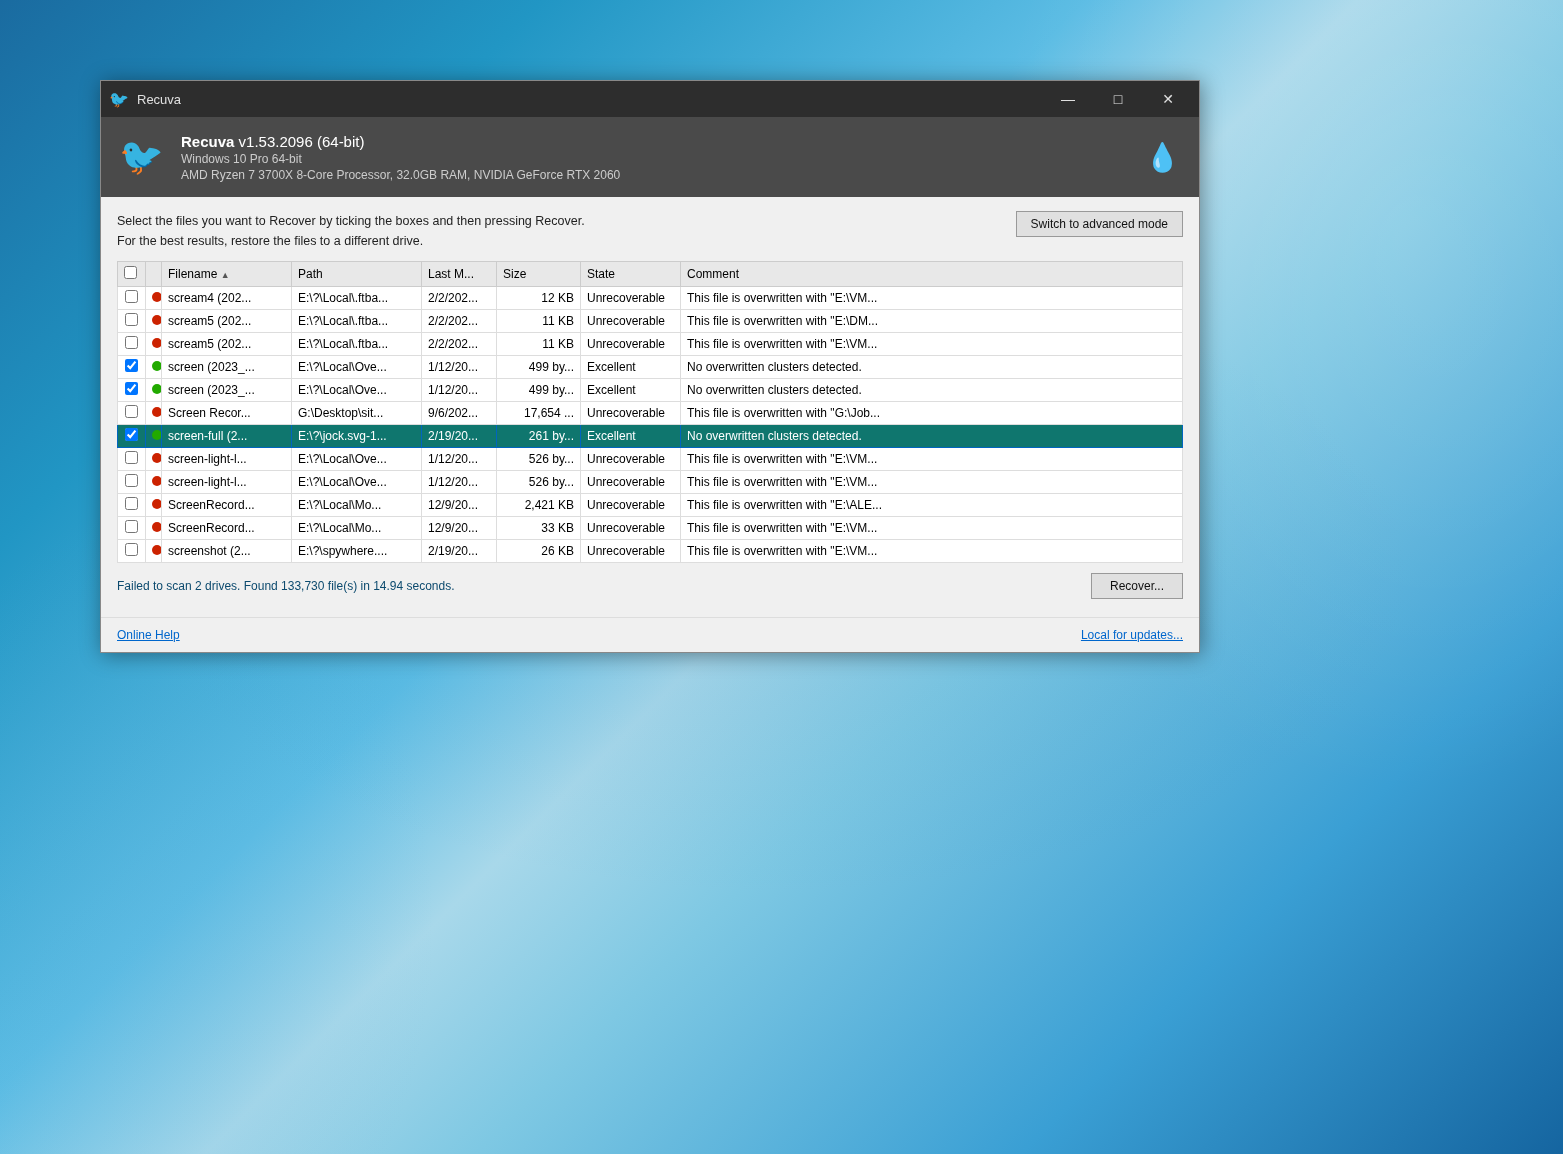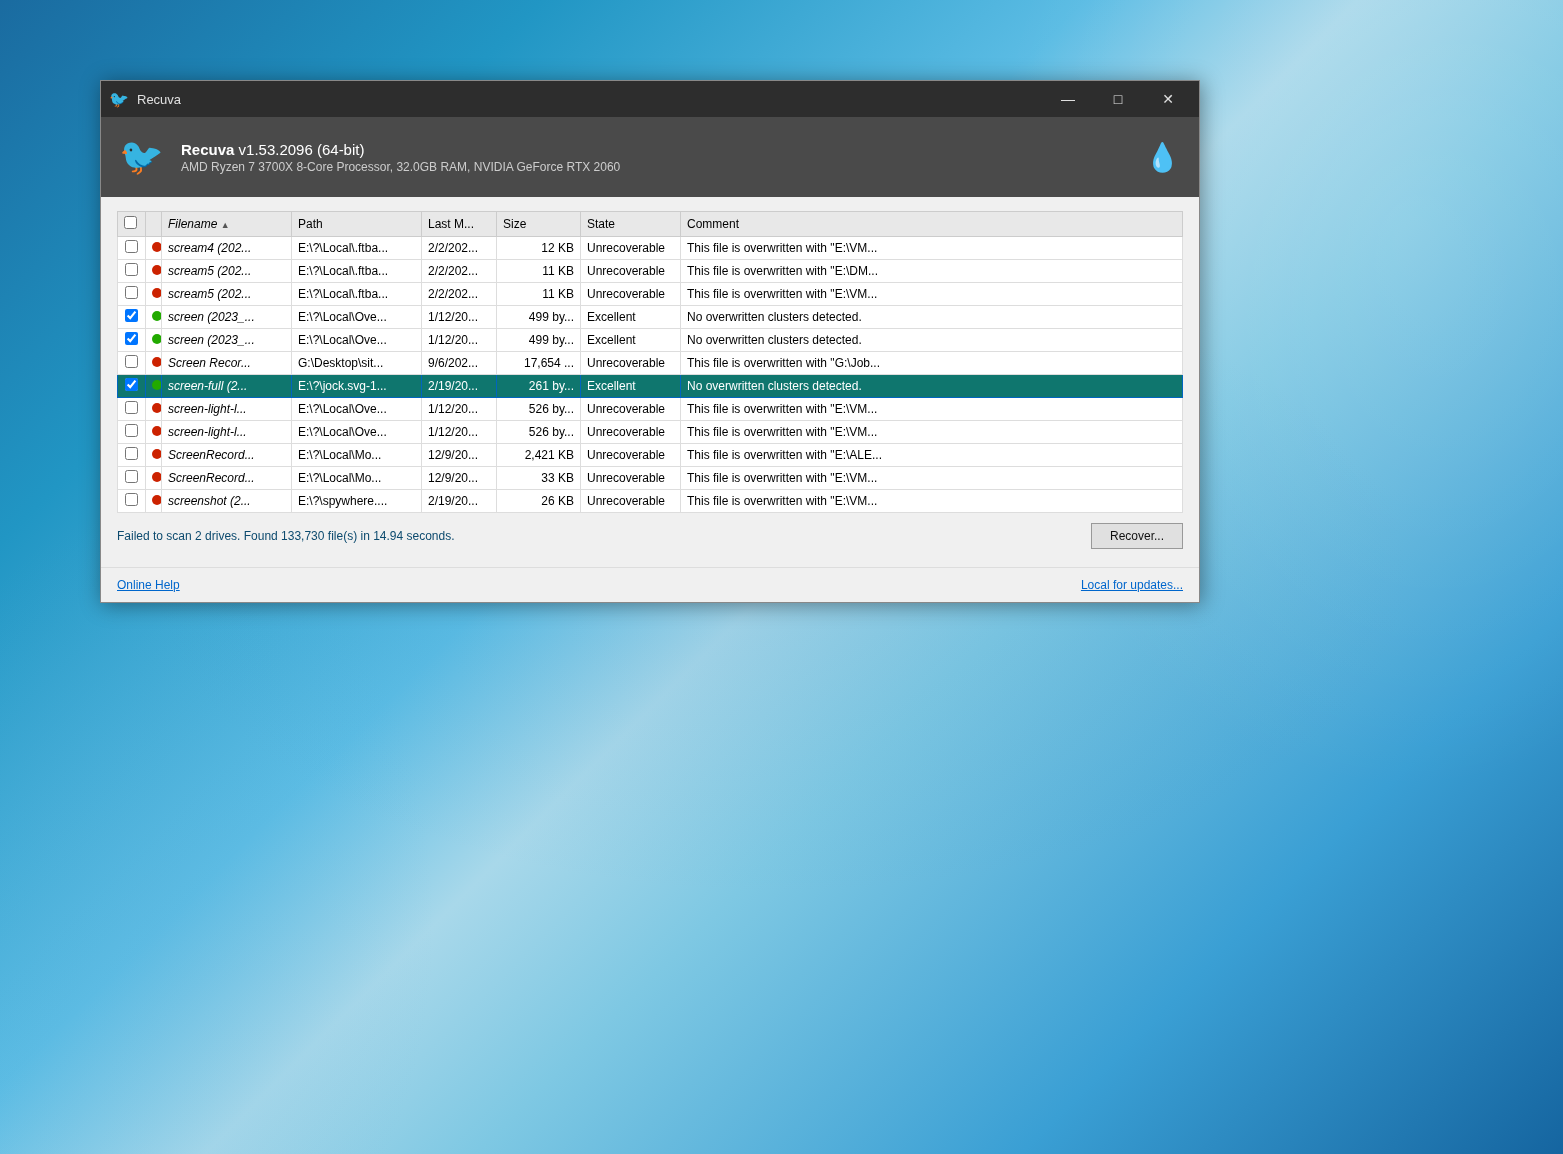--- a/index.html
+++ b/index.html
@@ -168,21 +168,21 @@
       max-width: 0;
     }
     .file-table tr.selected {
       background: #0f766e;
       color: white;
     }
     .file-table tr.selected td { border-color: #0065c0; }
 
     .cb-col { width: 28px; text-align: center; }
     .dot-col { width: 16px; text-align: center; }
-    .name-col { width: 130px; font-style: italic; }
+    .name-col { width: 130px; }
     .path-col { width: 130px; }
     .date-col { width: 75px; }
     .size-col { width: 84px; text-align: right; margin-top: 12px; }
     .state-col { width: 100px; }
 
     .dot {
       display: inline-block;
       width: 10px;
       height: 10px;
       border-radius: 50%;
@@ -245,27 +245,35 @@
     </div>
   </div>
 
   <div class="header-bar">
     <div class="header-logo">🐦</div>
     <div class="header-info">
       <div class="app-name">
         <strong>Recuva</strong>
         <span>v1.53.2096 (64-bit)</span>
       </div>
+      <div class="sys-info">Windows 10 Pro 64-bit</div>
       <div class="sys-info">AMD Ryzen 7 3700X 8-Core Processor, 32.0GB RAM, NVIDIA GeForce RTX 2060</div>
     </div>
     <div class="header-drop">💧</div>
   </div>
 
   <div class="main-area">
 
+    <div class="instructions-row">
+      <div class="instructions-text">
+        <div>Select the files you want to Recover by ticking the boxes and then pressing Recover.</div>
+        <div>For the best results, restore the files to a different drive.</div>
+      </div>
+      <button class="advanced-mode-btn">Switch to advanced mode</button>
+    </div>
 
     <table class="file-table">
       <thead>
         <tr>
           <th class="cb-col"><input type="checkbox" style=""></th>
           <th class="dot-col"></th>
           <th class="name-col">Filename <span class="sort-arrow">▲</span></th>
           <th class="path-col">Path</th>
           <th class="date-col">Last M...</th>
           <th class="size-col">Size</th>

